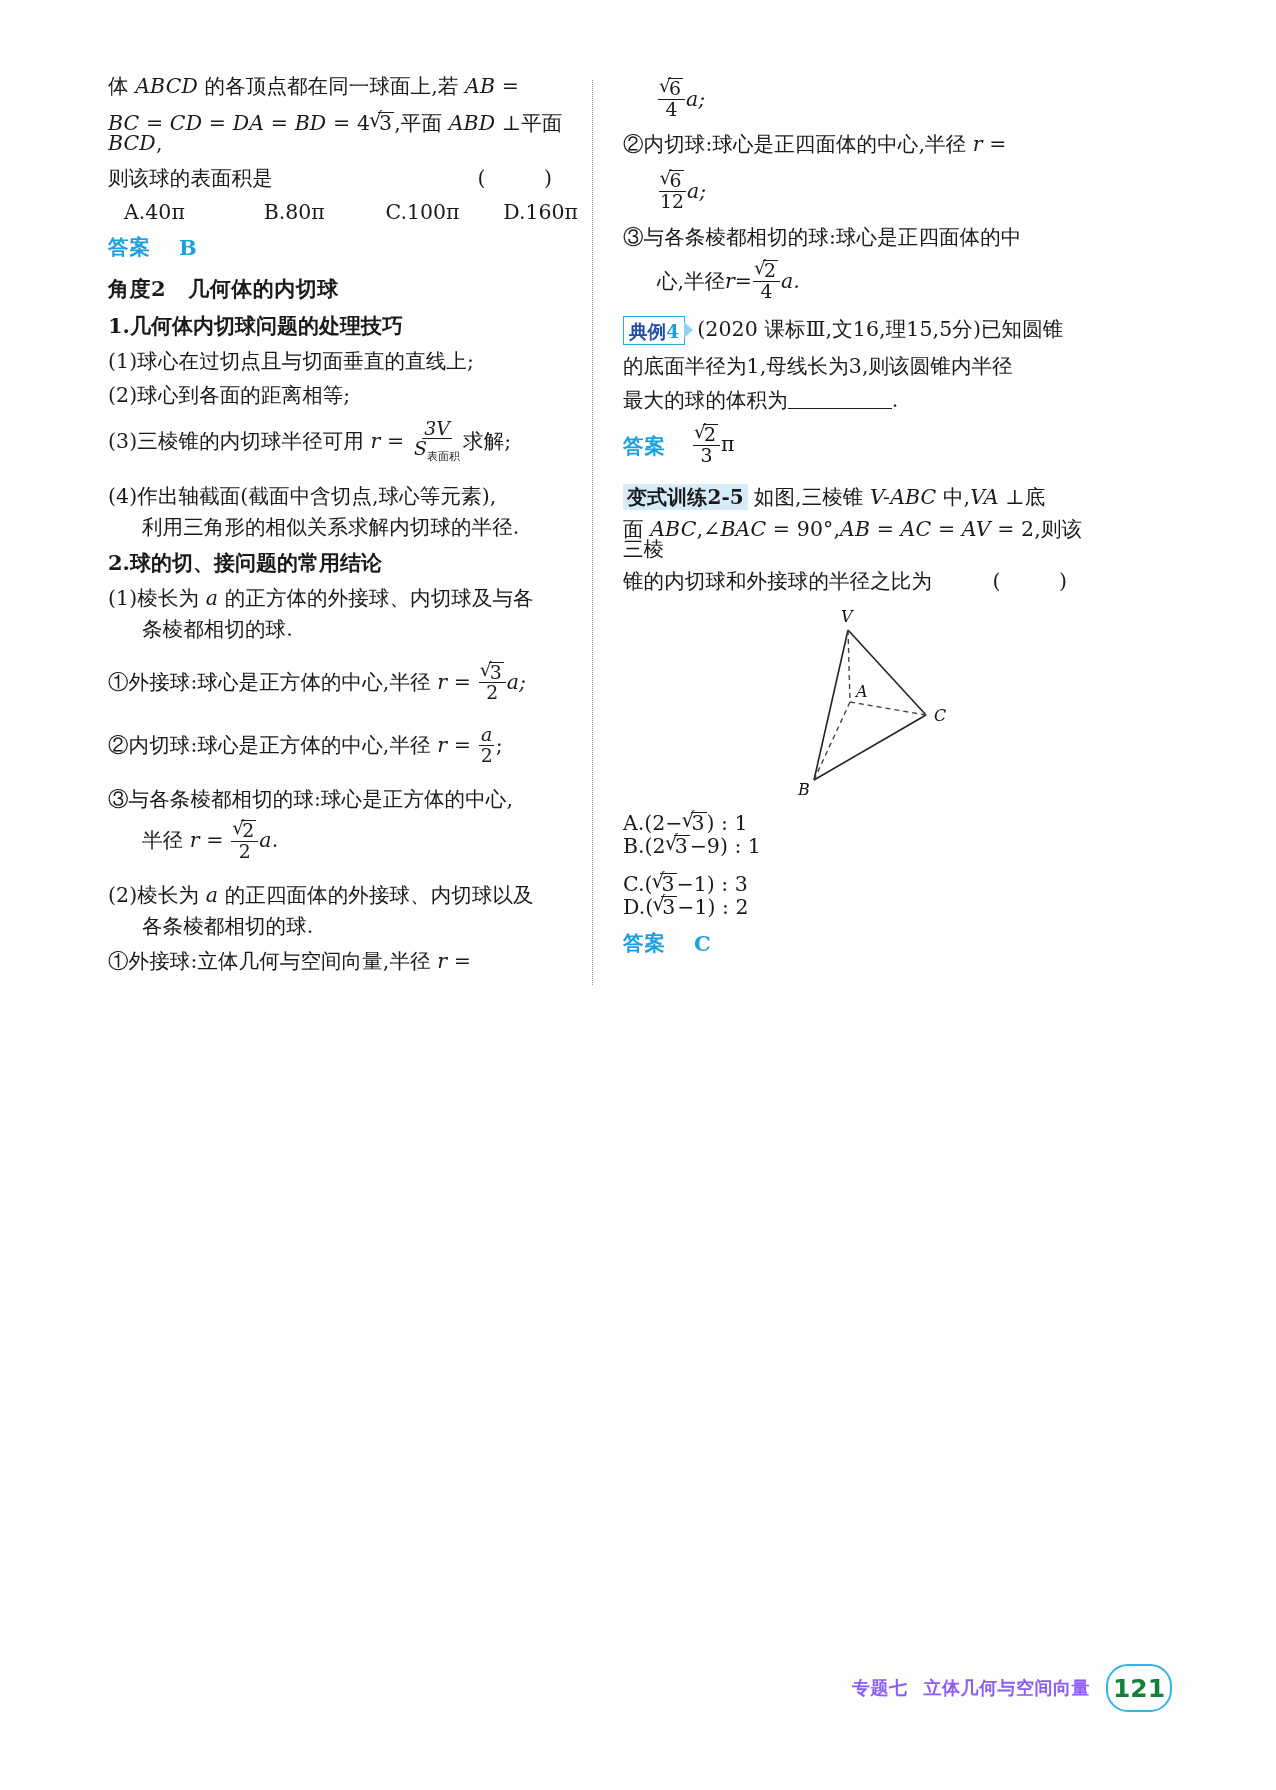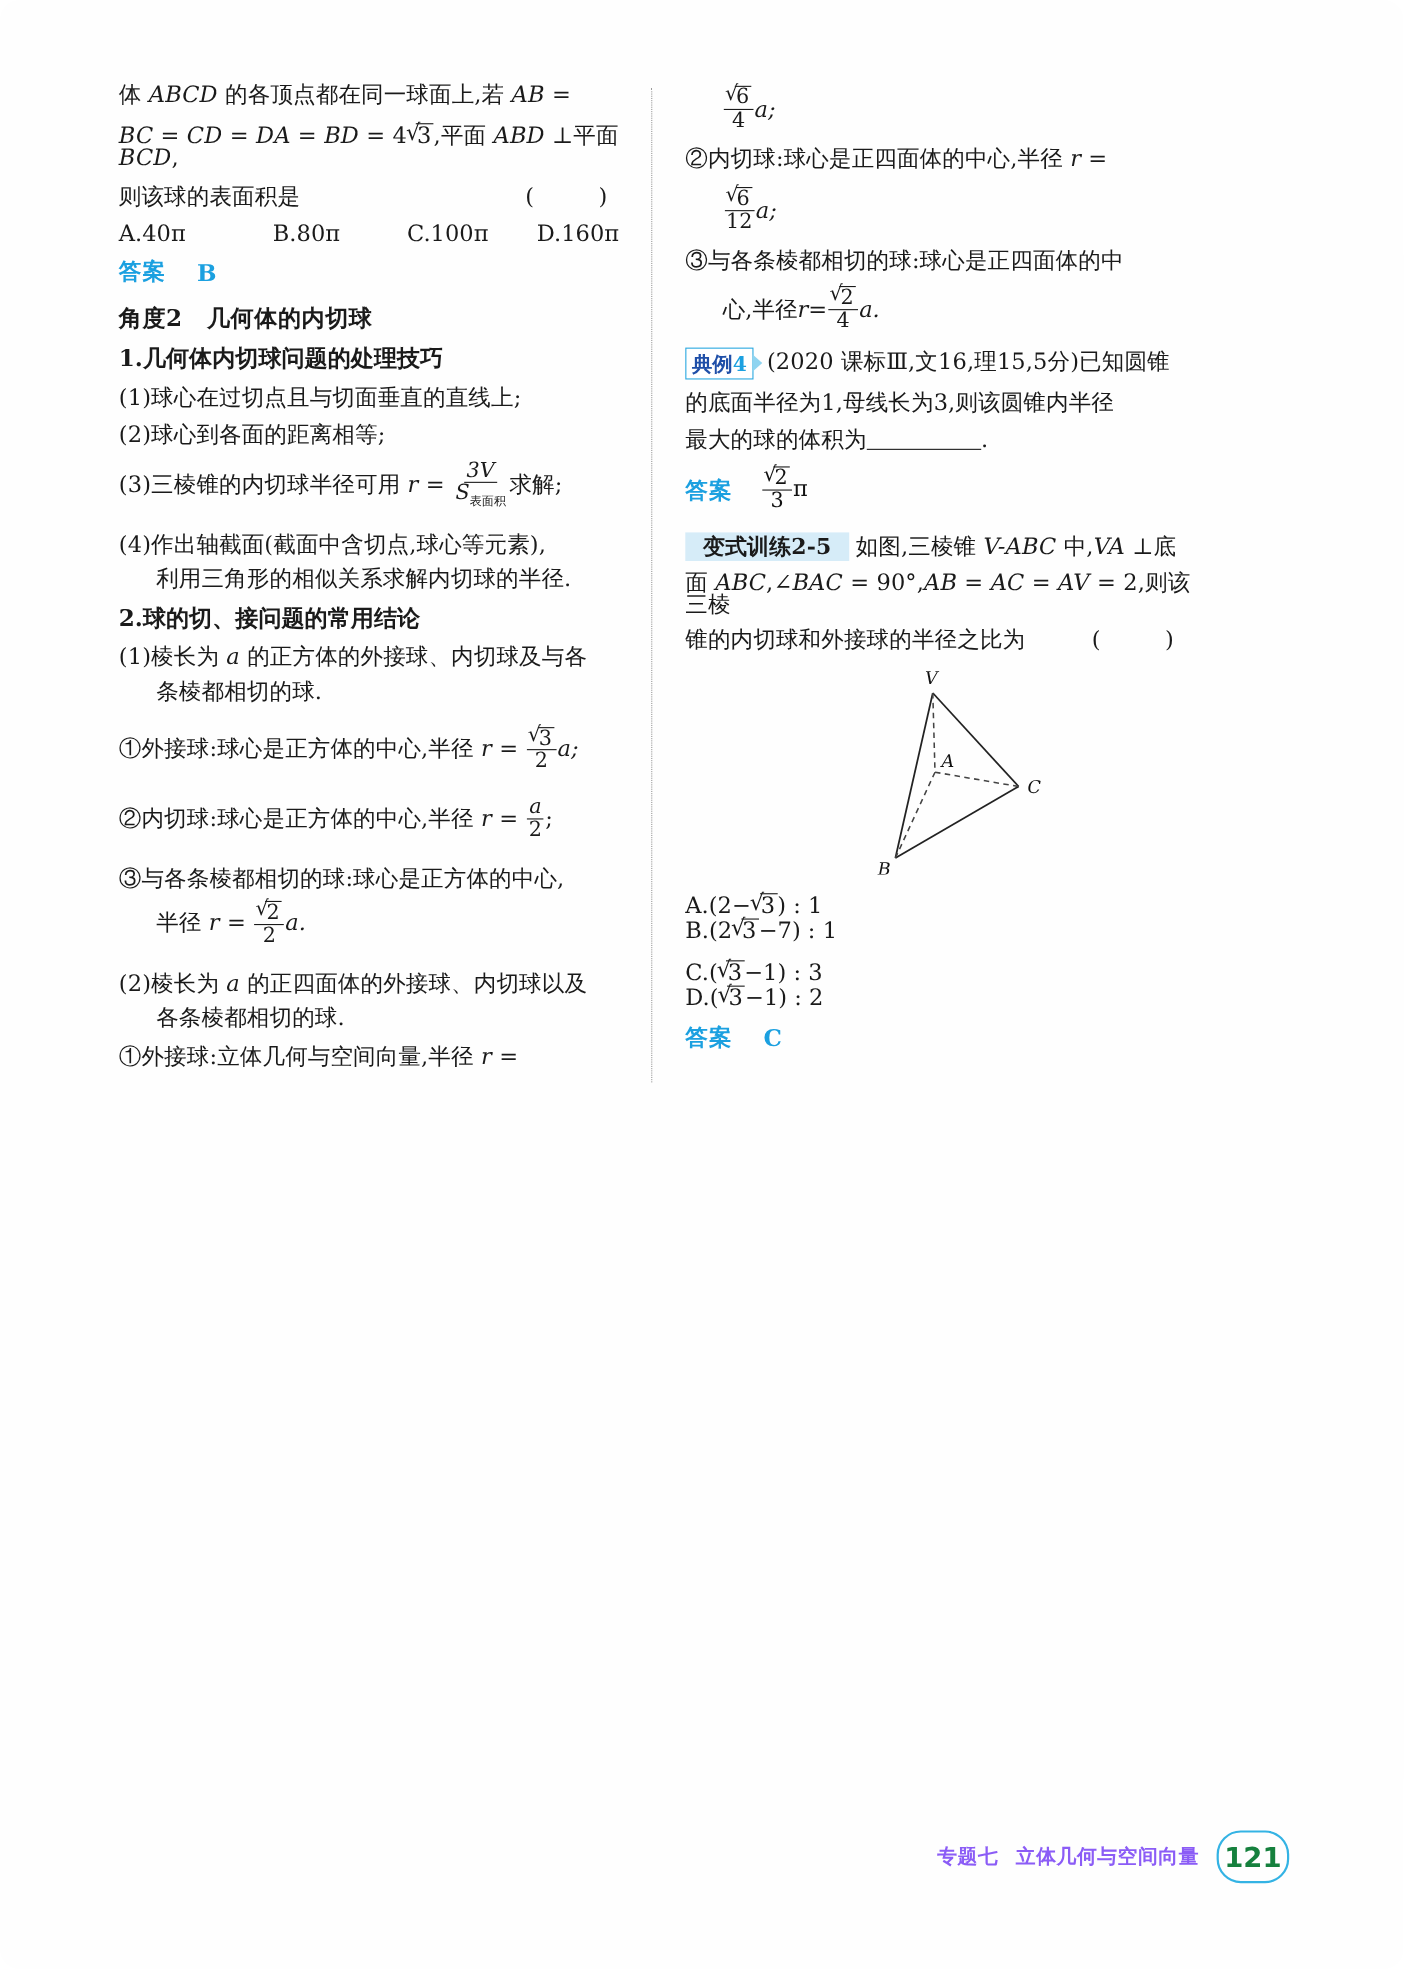--- a/index.html
+++ b/index.html
@@ -55,21 +55,21 @@
     letter-spacing: 0.1px;
   }
   .line.tight { margin-bottom: 11px; }
   .line.loose { margin-bottom: 22px; }
   .indent { padding-left: 34px; }
   .it { font-style: italic; font-family: "DejaVu Serif","Liberation Serif",serif; }
 
   
   .opts {
     display: flex;
-    margin: 0 0 14px 0;
+    margin: 0 0 14px 16px;
   }
   .opts span { display: inline-block; }
   .opt-a { width: 140px; }
   .opt-b { width: 122px; }
   .opt-c { width: 118px; }
 
   .opts2 {
     display: flex;
     margin: 0 0 16px 0;
     flex-direction: column;
@@ -142,21 +142,21 @@
     width:0;height:0;
     transform: translateY(-50%);
     border-top: 8px solid transparent;
     border-bottom: 8px solid transparent;
     border-left: 9px solid #8fd4f0;
   }
 
   
   .tag-bianshi {
     background: #d6ecf8;
-    padding: 1px 16px;
+    padding: 1px 4px;
     font-weight: bold;
     font-size: 20px;
     margin-right: 6px;
   }
 
   
   .frac {
     display: inline-flex;
     flex-direction: column;
     align-items: center;
@@ -417,21 +417,21 @@
 
           <text x="113" y="17" font-family="DejaVu Serif, Liberation Serif, serif" font-style="italic" font-size="16" fill="#111">V</text>
           <text x="128" y="92" font-family="DejaVu Serif, Liberation Serif, serif" font-style="italic" font-size="16" fill="#111">A</text>
           <text x="70" y="190" font-family="DejaVu Serif, Liberation Serif, serif" font-style="italic" font-size="16" fill="#111">B</text>
           <text x="206" y="116" font-family="DejaVu Serif, Liberation Serif, serif" font-style="italic" font-size="16" fill="#111">C</text>
         </svg>
       </div>
 
       <div class="opts2">
         <span class="o1"><span>A.</span><span>(2−</span><span class="sqrt"><span class="rad">3</span></span><span>) : 1</span></span>
-        <span><span>B.</span><span>(2</span><span class="sqrt"><span class="rad">3</span></span><span>−7) : 1</span></span>
+        <span><span>B.</span><span>(2</span><span class="sqrt"><span class="rad">3</span></span><span>−9) : 1</span></span>
       </div>
 
       <div class="opts2">
         <span class="o1"><span>C.</span><span>(</span><span class="sqrt"><span class="rad">3</span></span><span>−1) : 3</span></span>
         <span><span>D.</span><span>(</span><span class="sqrt"><span class="rad">3</span></span><span>−1) : 2</span></span>
       </div>
 
       <div class="answer-row">
         <span class="answer-label">答案</span>
         <span class="answer-val">C</span>

